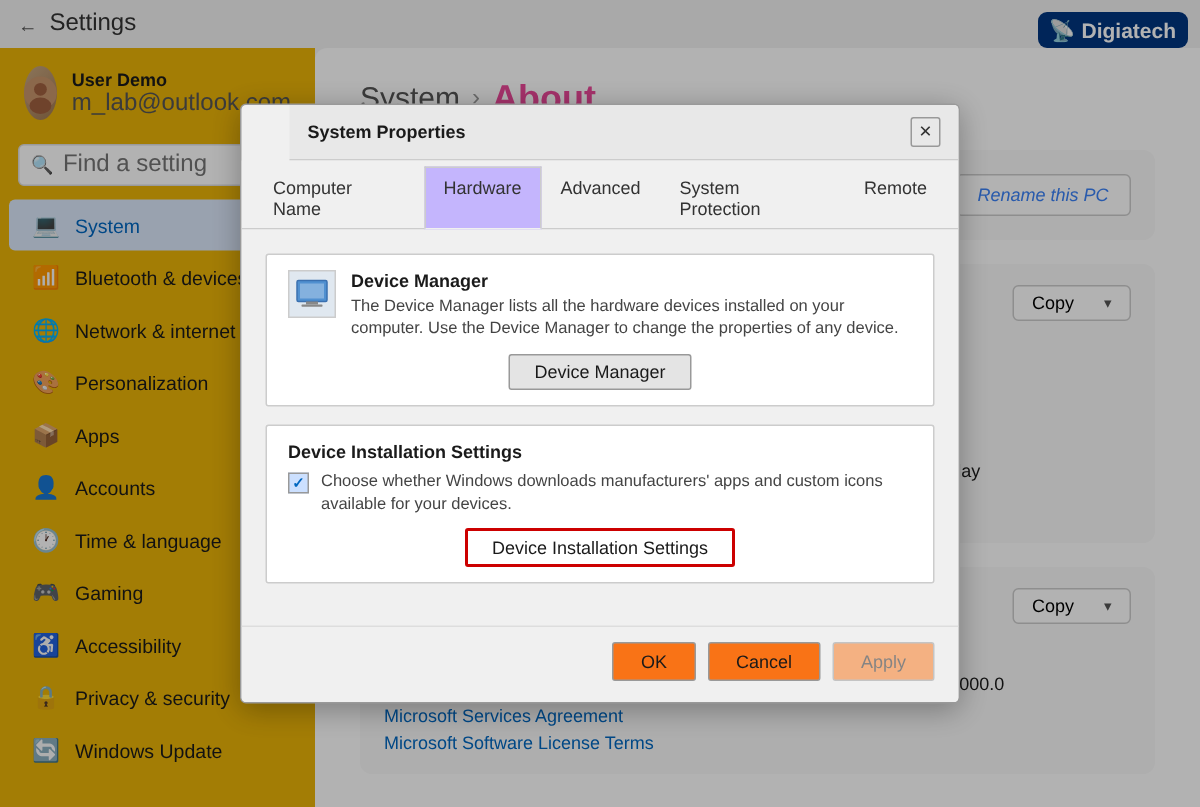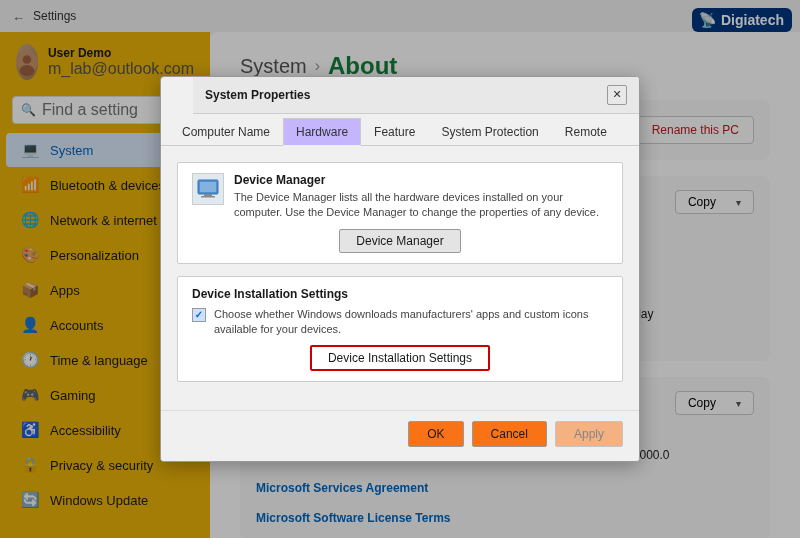--- a/index.html
+++ b/index.html
@@ -21,21 +21,21 @@
       padding: 0 12px;
       font-size: 12px;
       color: #333;
     }
     .title-bar-back {
       font-size: 13px;
       margin-right: 8px;
       cursor: pointer;
       color: #555;
     }
-    .title-bar-text { font-size: 12px; color: #333; }
+    .title-bar-text { font-size: 16px; color: #333; }
 
     
     .app-container {
       display: flex;
       height: 506px;
       background: #f3f3f3;
     }
 
     
     .sidebar {
@@ -141,21 +141,21 @@
       font-weight: 400;
     }
     .page-header-sep {
       font-size: 16px;
       color: #999;
       margin: 0 8px;
     }
     .page-header-title {
       font-size: 24px;
       font-weight: 600;
-      color: #15803d;
+      color: #ec4899;
     }
 
     
     .logo-badge {
       position: absolute;
       top: 8px;
       right: 8px;
       background: #003580;
       border-radius: 6px;
       padding: 4px 8px;
@@ -186,21 +186,22 @@
     }
     .pc-name { font-size: 14px; font-weight: 600; color: #1a1a1a; }
     .pc-model { font-size: 12px; color: #666; margin-top: 2px; }
     .rename-btn {
       background: white;
       border: 1px solid #ccc;
       border-radius: 4px;
       padding: 6px 14px;
       font-size: 12px;
       cursor: pointer;
-      color: #b91c1c;
+      color: #3b82f6;
+      font-style: italic;
     }
 
     
     .specs-section {
       background: #f9f9f9;
       border-radius: 8px;
       padding: 14px 16px;
       margin-bottom: 16px;
     }
     .specs-header {
@@ -256,22 +257,21 @@
       padding: 3px 0;
     }
     .os-spec-label { color: #444; min-width: 120px; }
     .os-spec-value { color: #1a1a1a; }
 
     .link-text {
       color: #0067c0;
       font-size: 12px;
       cursor: pointer;
       display: block;
-      margin-top: 16px;
-      font-weight: bold;
+      margin-top: 4px;
     }
 
     
     .modal-overlay {
       position: absolute;
       top: 0; left: 0;
       width: 100%; height: 100%;
       background: rgba(0,0,0,0.3);
       display: flex;
       align-items: center;
@@ -620,21 +620,21 @@
     </div>
 
     <div class="modal-tabs">
       <div class="modal-tab">
         <span>Computer Name</span>
       </div>
       <div class="modal-tab active">
         <span>Hardware</span>
       </div>
       <div class="modal-tab">
-        <span>Feature</span>
+        <span>Advanced</span>
       </div>
       <div class="modal-tab">
         <span>System Protection</span>
       </div>
       <div class="modal-tab">
         <span>Remote</span>
       </div>
     </div>
 
     <div class="modal-body">

